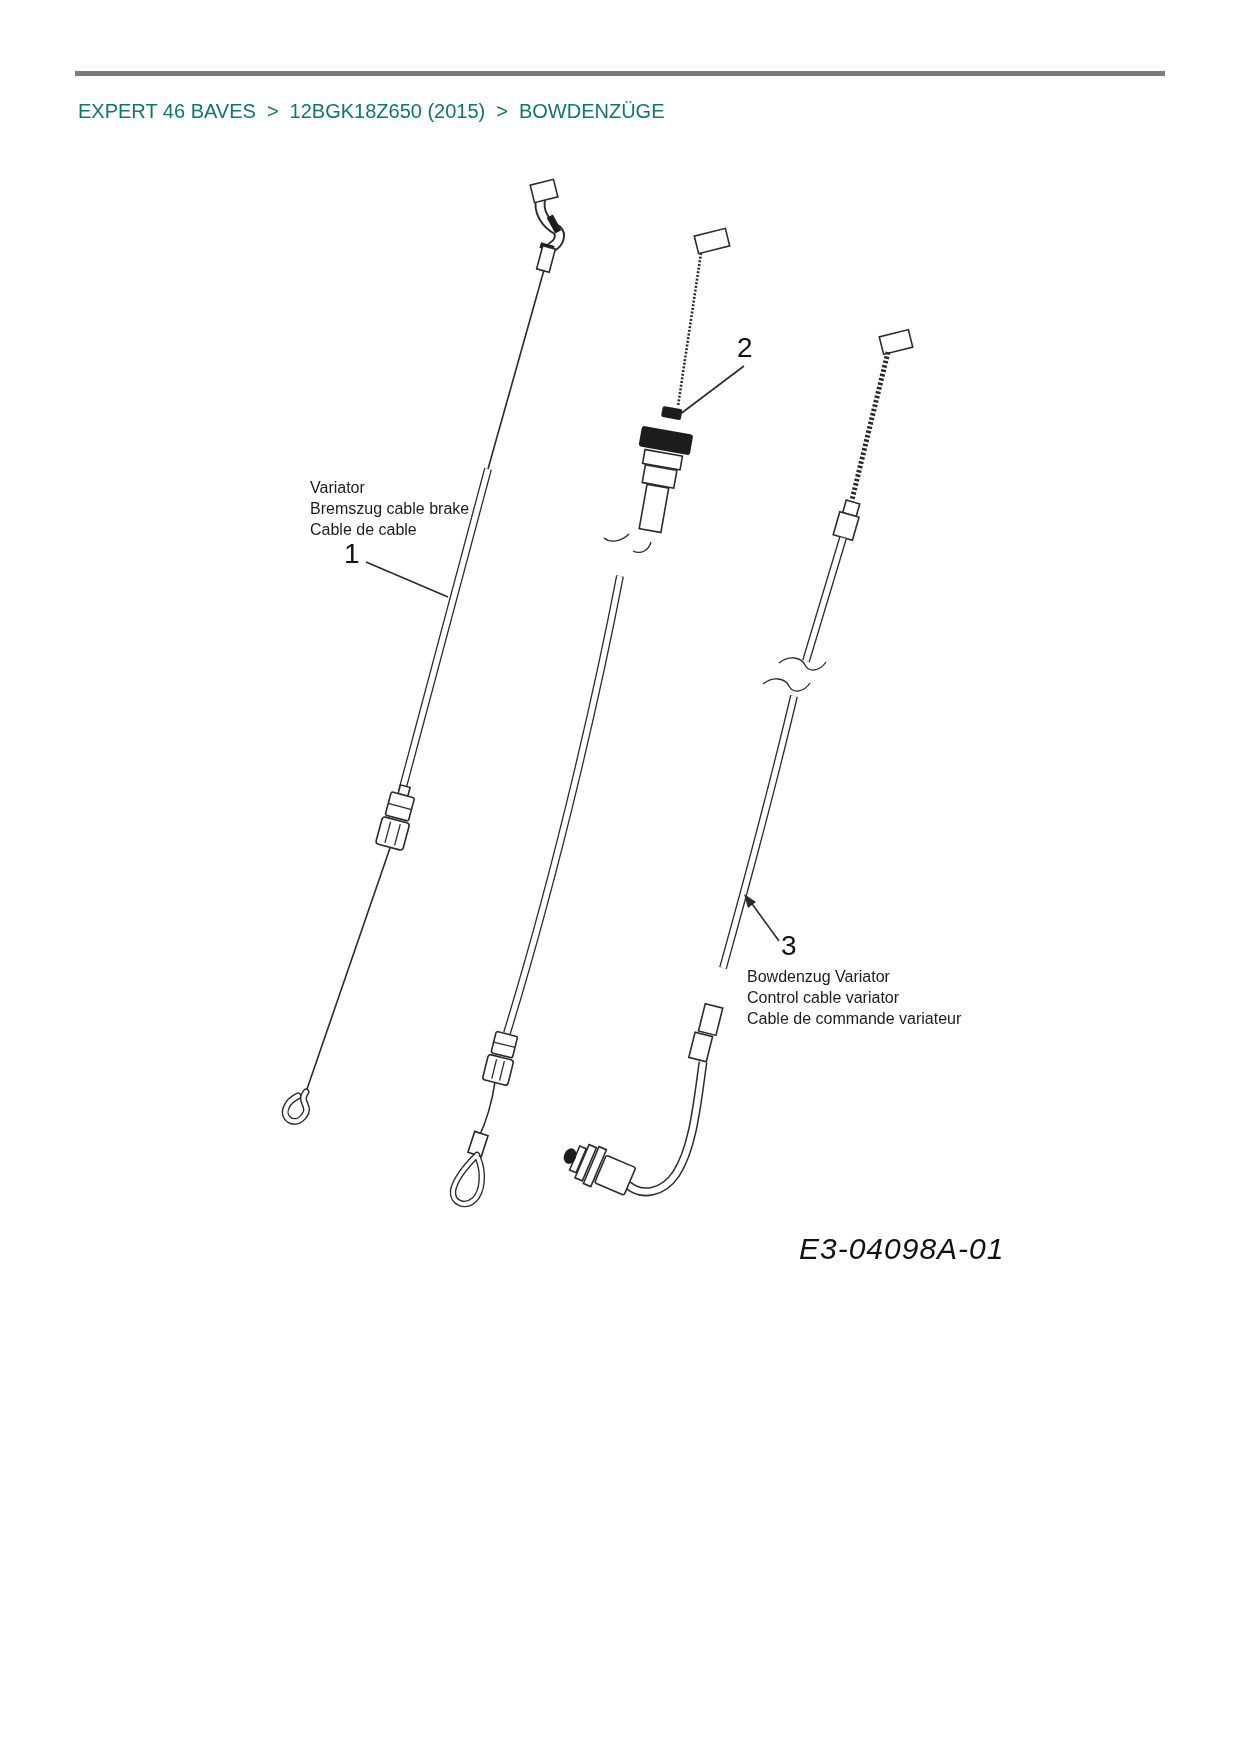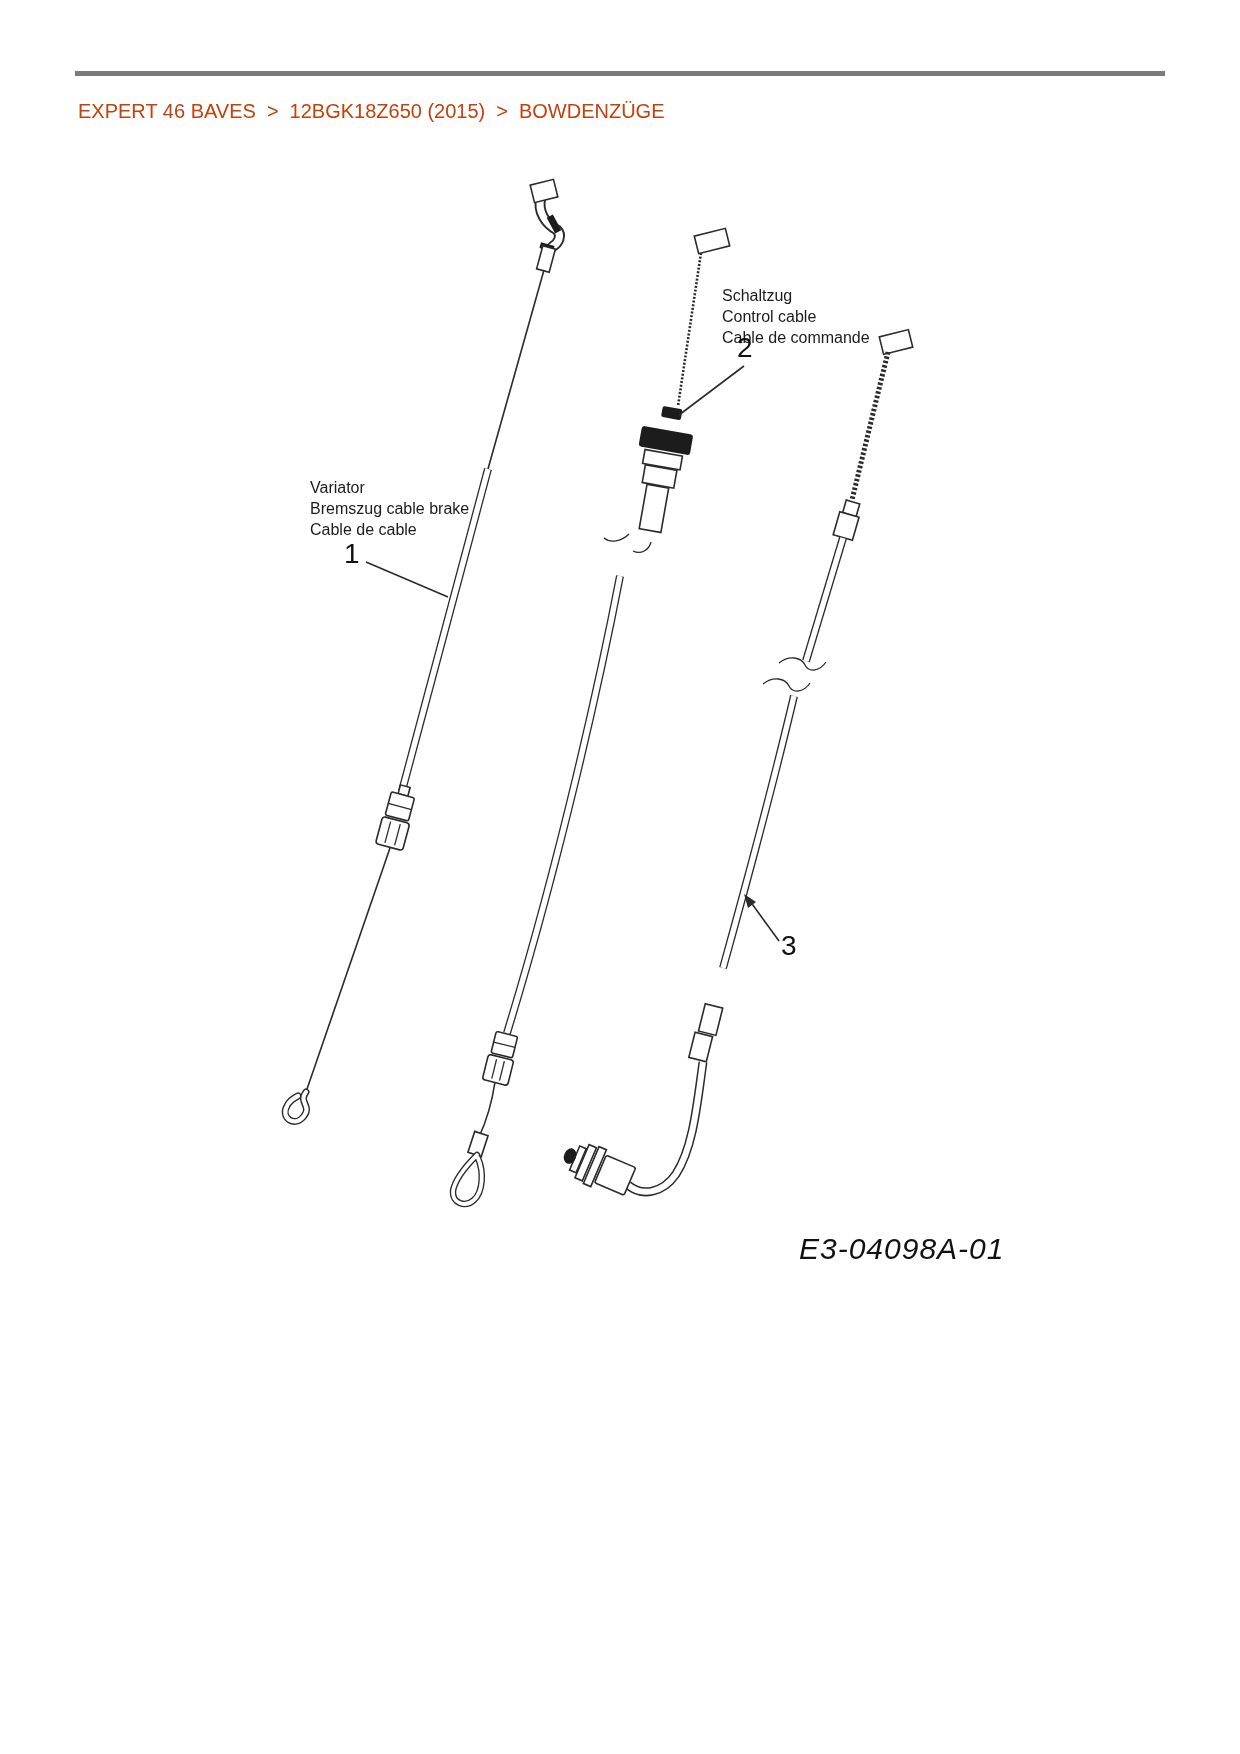--- a/index.html
+++ b/index.html
@@ -1,18 +1,18 @@
 <!DOCTYPE html>
 <html><head>
 <meta charset="utf-8">
 <style>
   html,body{margin:0;padding:0;background:#ffffff;}
   body{width:1240px;height:1754px;position:relative;font-family:"Liberation Sans",sans-serif;}
   .rule{position:absolute;left:75px;top:71px;width:1090px;height:5px;background:#7b7b7b;}
-  .crumb{position:absolute;left:78px;top:100px;font-size:20px;color:#c2410c;white-space:nowrap;}
+  .crumb{position:absolute;left:78px;top:100px;font-size:20px;color:#0f766e;white-space:nowrap;}
   .crumb .sep{margin:0 11px;}
   .crumb span{cursor:default;}
   .diagram-wrap{position:absolute;left:0;top:0;width:1240px;height:1754px;}
   svg{position:absolute;left:0;top:0;}
   .lbl{position:absolute;font-size:16px;line-height:21px;color:#1c1c1c;white-space:nowrap;}
   .num{position:absolute;font-size:28px;color:#111;}
   .code{position:absolute;left:799px;top:1232px;font-size:30px;color:#111;letter-spacing:1px;font-style:italic;}
   
   .to{fill:none;stroke:#2b2b2b;stroke-width:8;}
   .ti{fill:none;stroke:#ffffff;stroke-width:5.4;}
@@ -171,23 +171,23 @@
     </g>
   </svg>
 
   <div class="lbl" style="left:310px;top:477px">
     <div>Variator</div>
     <div>Bremszug cable brake</div>
     <div>Cable de cable</div>
   </div>
   <div class="num" style="left:344px;top:538px">1</div>
 
-  <div class="lbl" style="left:722px;top:285px">
-    <div>Schaltzug</div>
-    <div>Control cable</div>
-    <div>Cable de commande</div>
-  </div>
   <div class="num" style="left:737px;top:332px">2</div>
 
   <div class="num" style="left:781px;top:930px">3</div>
+  <div class="lbl" style="left:747px;top:966px">
+    <div>Bowdenzug Variator</div>
+    <div>Control cable variator</div>
+    <div>Cable de commande variateur</div>
+  </div>
 
   <div class="code">E3-04098A-01</div>
 </div>
 
 </body></html>

